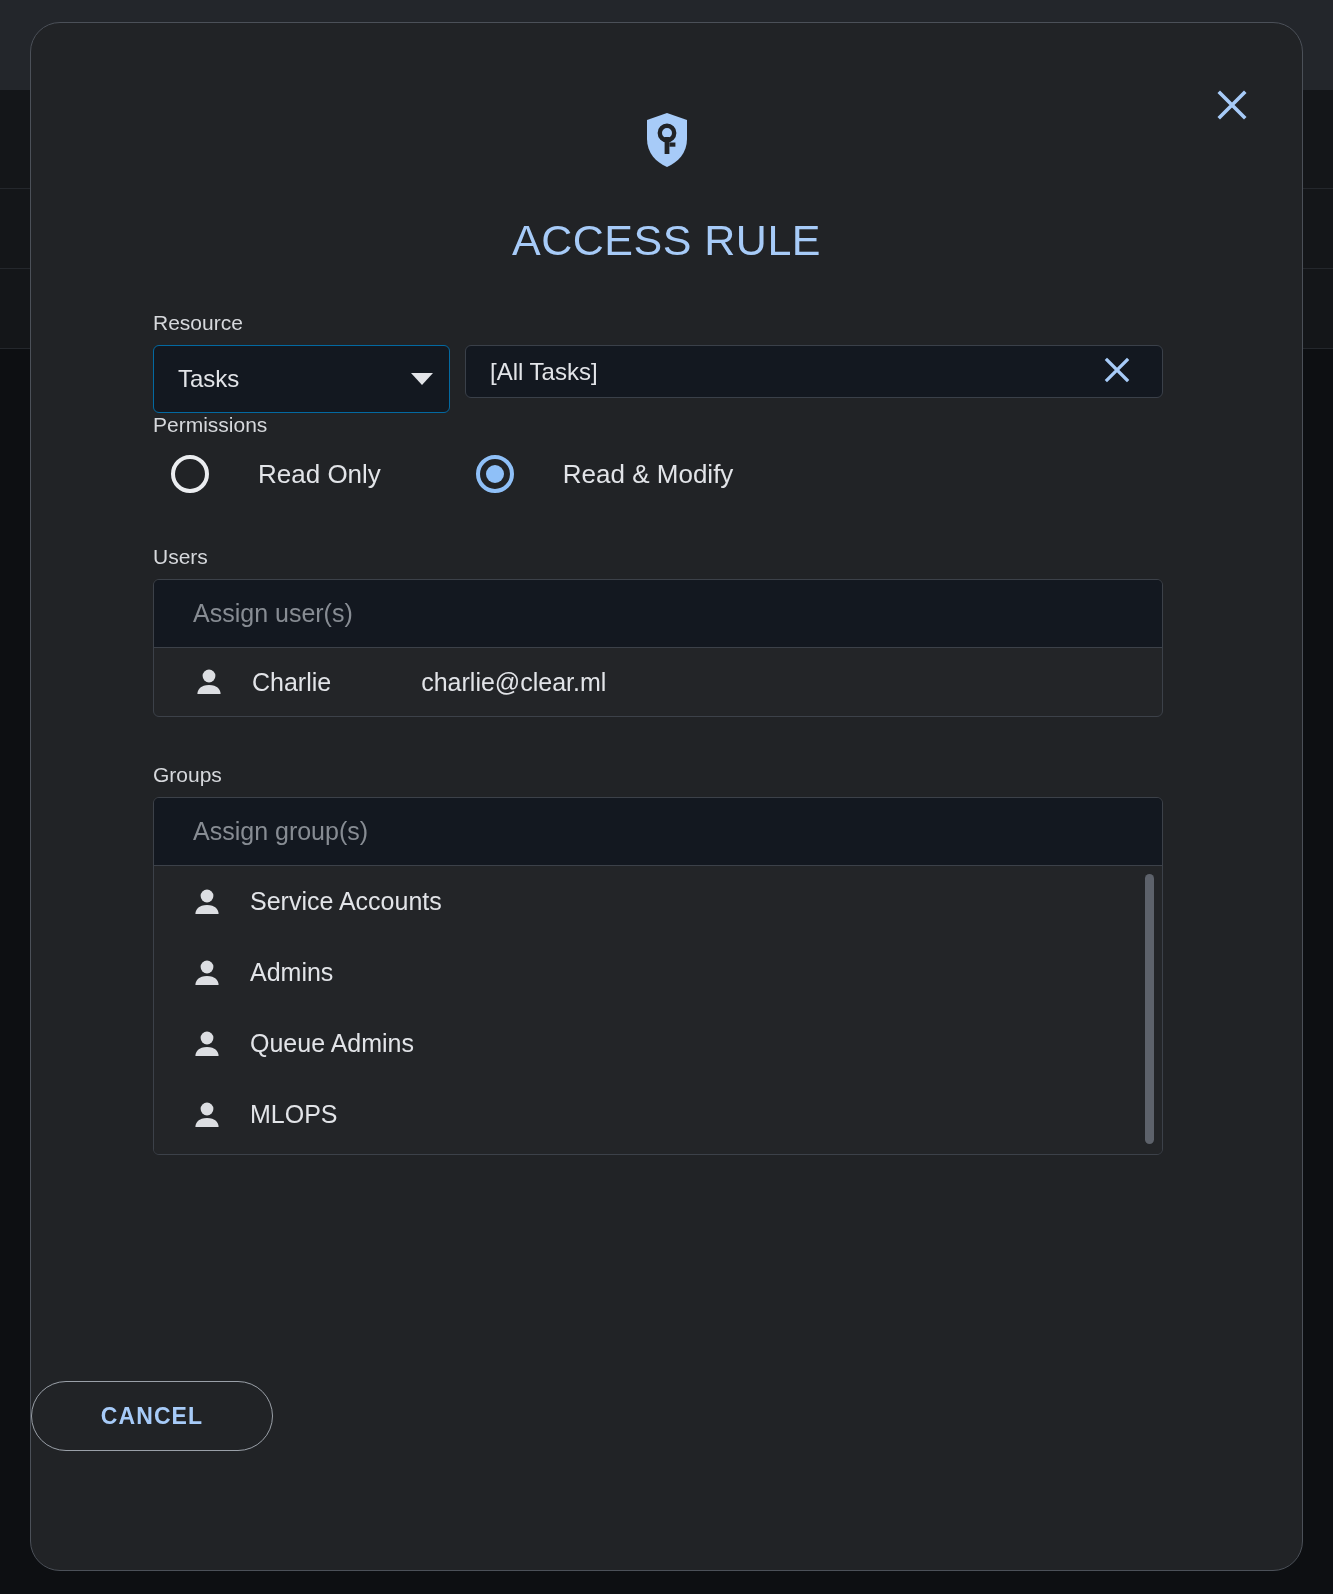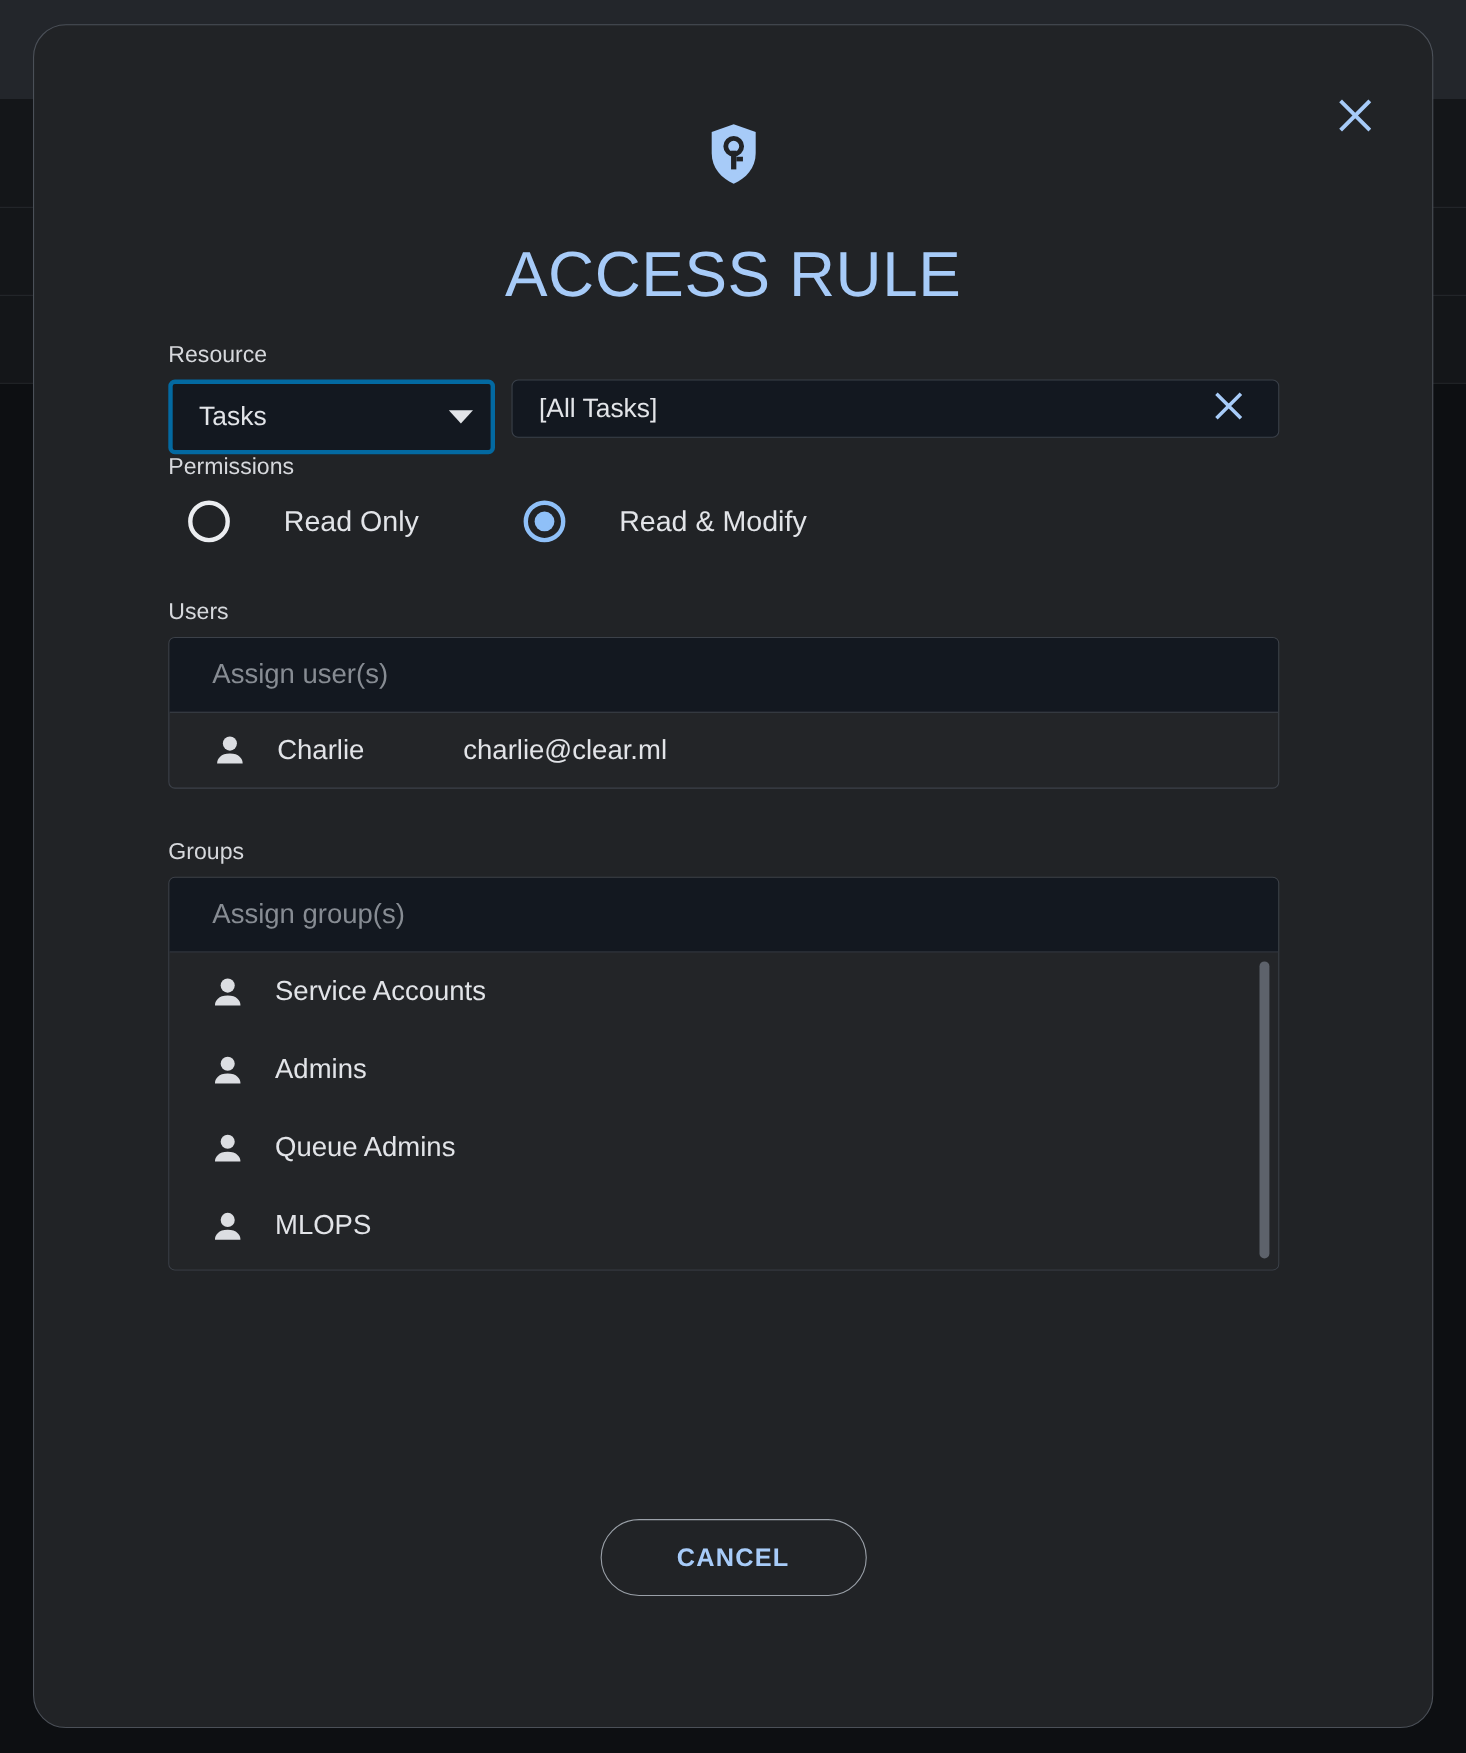--- a/index.html
+++ b/index.html
@@ -46,21 +46,21 @@
   .modal-icon {
     position: absolute;
     left: 0; right: 0; top: 88px;
     display: flex; justify-content: center;
   }
 
   .modal-title {
     position: absolute;
     left: 0; right: 0; top: 193px;
     text-align: center;
-    font-size: 58px;
+    font-size: 43px;
     letter-spacing: 0.5px;
     color: #a7cbf8;
     font-weight: 400;
   }
 
   .form {
     position: absolute;
     left: 122px; top: 288px;
     width: 1010px;
   }
@@ -71,21 +71,21 @@
     margin-bottom: 10px;
     font-weight: 400;
   }
 
   
   .resource-row { display: flex; gap: 15px; }
 
   .select-box {
     width: 297px; height: 68px;
     background: #131820;
-    border: 4px solid #0369a1;
+    border: 1px solid #0369a1;
     border-radius: 6px;
     display: flex; align-items: center;
     padding: 0 16px 0 24px;
     cursor: pointer;
   }
   .select-value { flex: 1; font-size: 24px; color: #e2e4e8; }
   .chevron {
     width: 0; height: 0;
     border-left: 11px solid transparent;
     border-right: 11px solid transparent;
@@ -177,21 +177,21 @@
   .scrollbar-thumb {
     width: 9px; height: 270px;
     background: #5d626b;
     border-radius: 5px;
   }
 
   
   .footer {
     position: absolute;
     left: 0; right: 0; top: 1358px;
-    display: flex; justify-content: center; gap: 26px;
+    display: flex; justify-content: center; gap: 26px; flex-direction: column;
   }
   .btn {
     height: 70px;
     border-radius: 35px;
     display: flex; align-items: center; justify-content: center;
     font-size: 23px;
     font-weight: bold;
     letter-spacing: 1.1px;
     cursor: pointer;
   }

